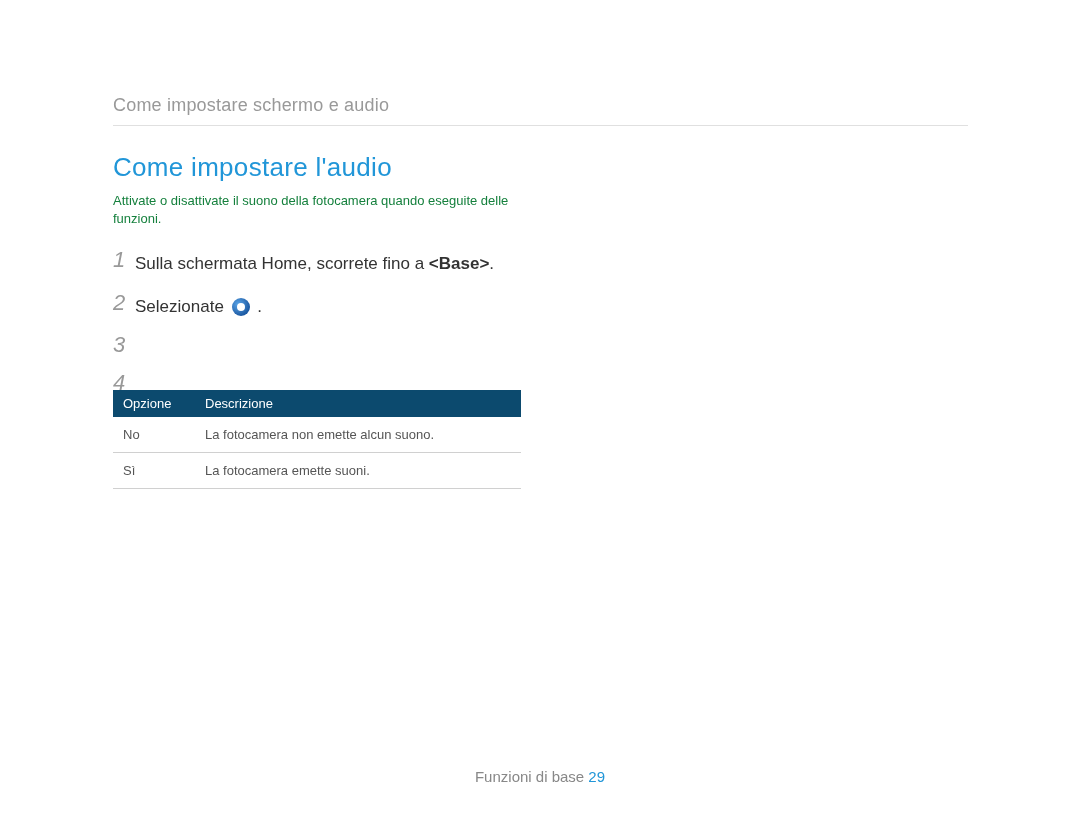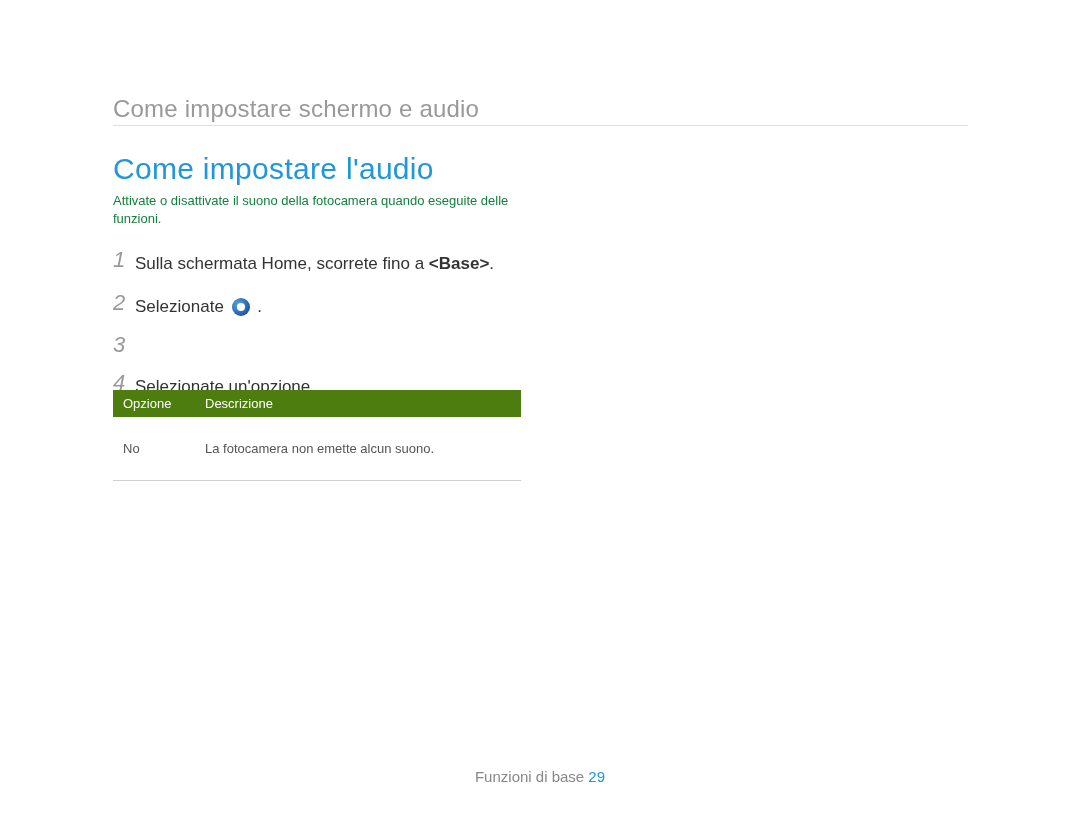--- a/index.html
+++ b/index.html
@@ -11,38 +11,38 @@
       width: 1080px;
       height: 815px;
       font-family: Arial, Helvetica, sans-serif;
       background: #ffffff;
       position: relative;
     }
     .page-header {
       position: absolute;
       top: 95px;
       left: 113px;
-      font-size: 24px;
+      font-size: 18px;
       font-weight: 300;
       color: #999999;
       letter-spacing: 0.2px;
     }
     .divider-top {
       position: absolute;
       top: 125px;
       left: 113px;
       width: 855px;
       height: 1px;
       background: #e0e0e0;
     }
     .main-title {
       position: absolute;
       top: 152px;
       left: 113px;
-      font-size: 30px;
+      font-size: 26px;
       font-weight: 400;
       color: #2196d8;
       letter-spacing: 0.3px;
     }
     .intro-text {
       position: absolute;
       top: 192px;
       left: 113px;
       font-size: 13px;
       font-weight: 300;
@@ -99,32 +99,32 @@
     }
     .options-table {
       position: absolute;
       top: 390px;
       left: 113px;
       border-collapse: collapse;
       width: 408px;
       font-size: 13px;
     }
     .options-table th {
-      background: #4d7c0f;
+      background: #0c4a6e;
       color: #ffffff;
       text-align: left;
       padding: 6px 10px;
       font-weight: 400;
       border: none;
     }
     .options-table th:first-child {
       width: 82px;
     }
     .options-table td {
-      padding: 24px 10px;
+      padding: 10px 10px;
       border-bottom: 1px solid #d0d0d0;
       color: #555555;
       font-weight: 300;
     }
     .footer {
       position: absolute;
       bottom: 30px;
       left: 0;
       width: 100%;
       text-align: center;
@@ -160,34 +160,37 @@
       <span>Selezionate </span><span class="icon-circle"></span><span> .</span>
     </span>
   </div>
 
   <div class="step">
     <span class="step-num">3</span>
   </div>
 
   <div class="step">
     <span class="step-num">4</span>
-    <span class="step-text">Selezionate un'opzione.</span>
   </div>
 </div>
 
 <table class="options-table">
   <thead>
     <tr>
       <th>Opzione</th>
       <th>Descrizione</th>
     </tr>
   </thead>
   <tbody>
     <tr>
       <td>No</td>
       <td>La fotocamera non emette alcun suono.</td>
     </tr>
+    <tr>
+      <td>Sì</td>
+      <td>La fotocamera emette suoni.</td>
+    </tr>
   </tbody>
 </table>
 
 <div class="footer">
   <span>Funzioni di base  </span><span class="page-num">29</span>
 </div>
 
 </body></html>

